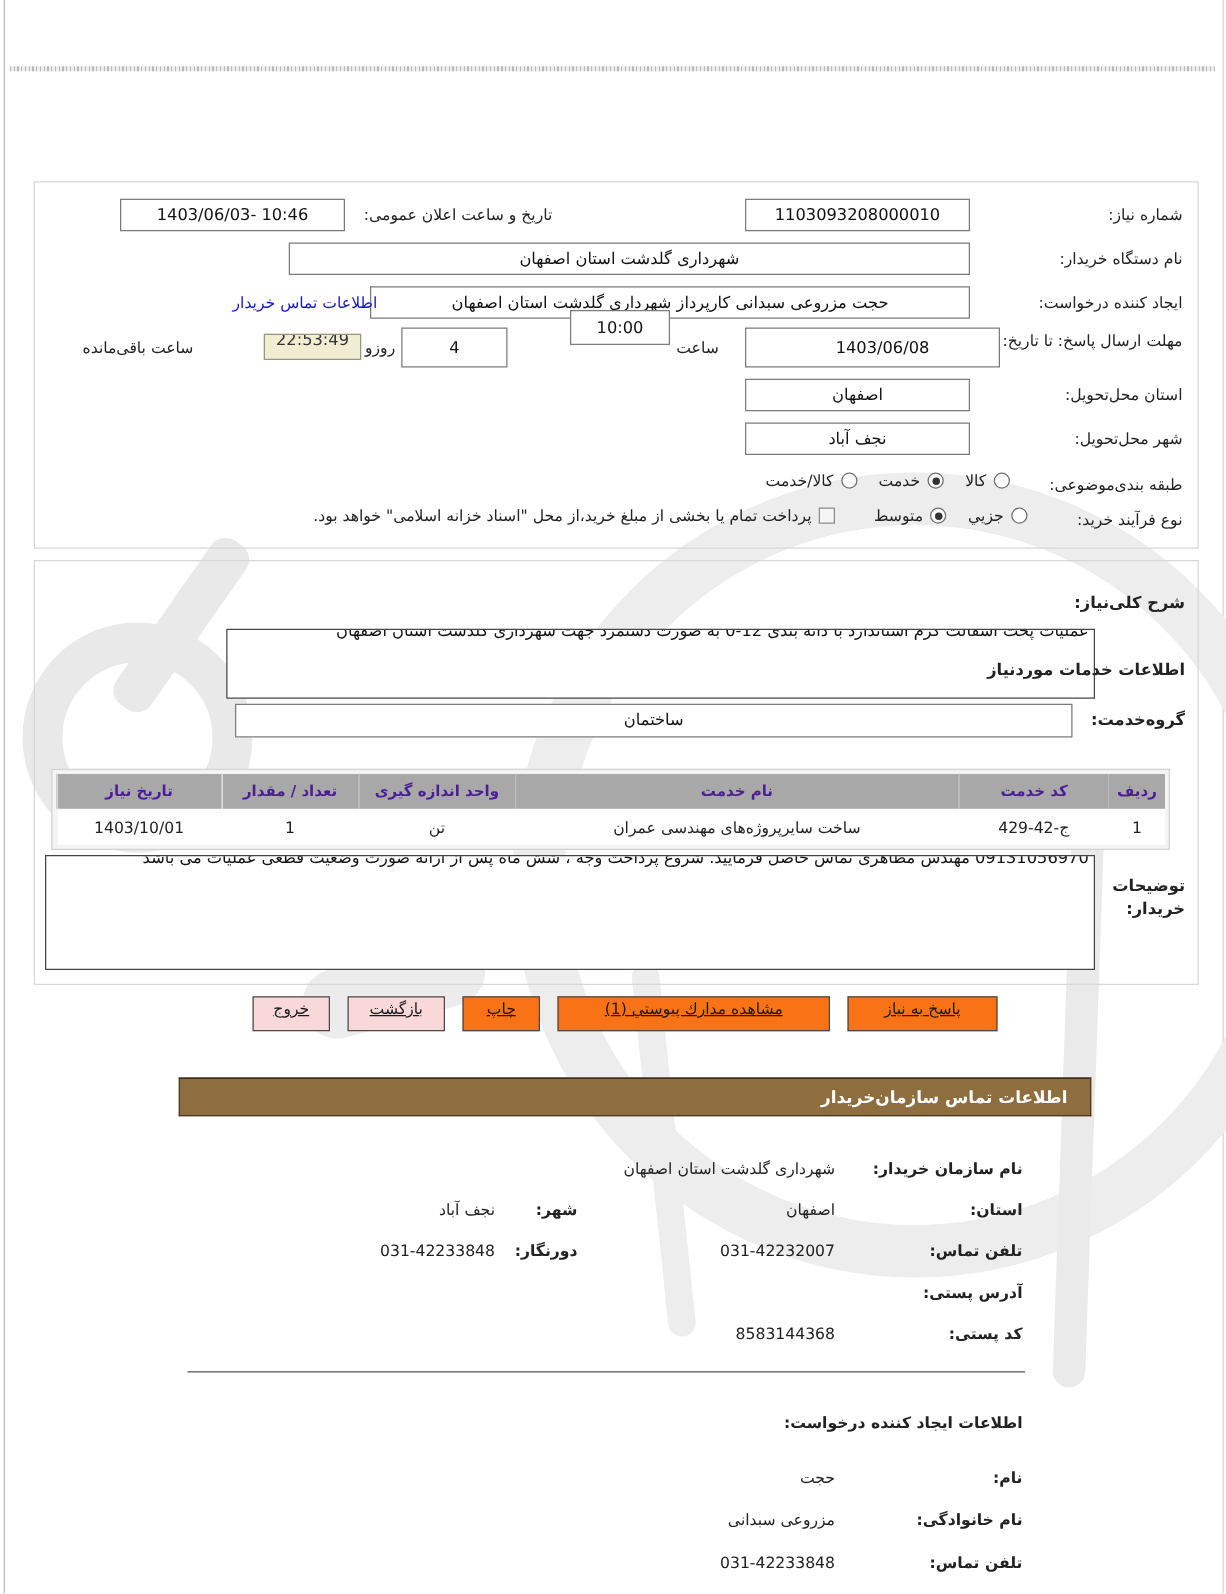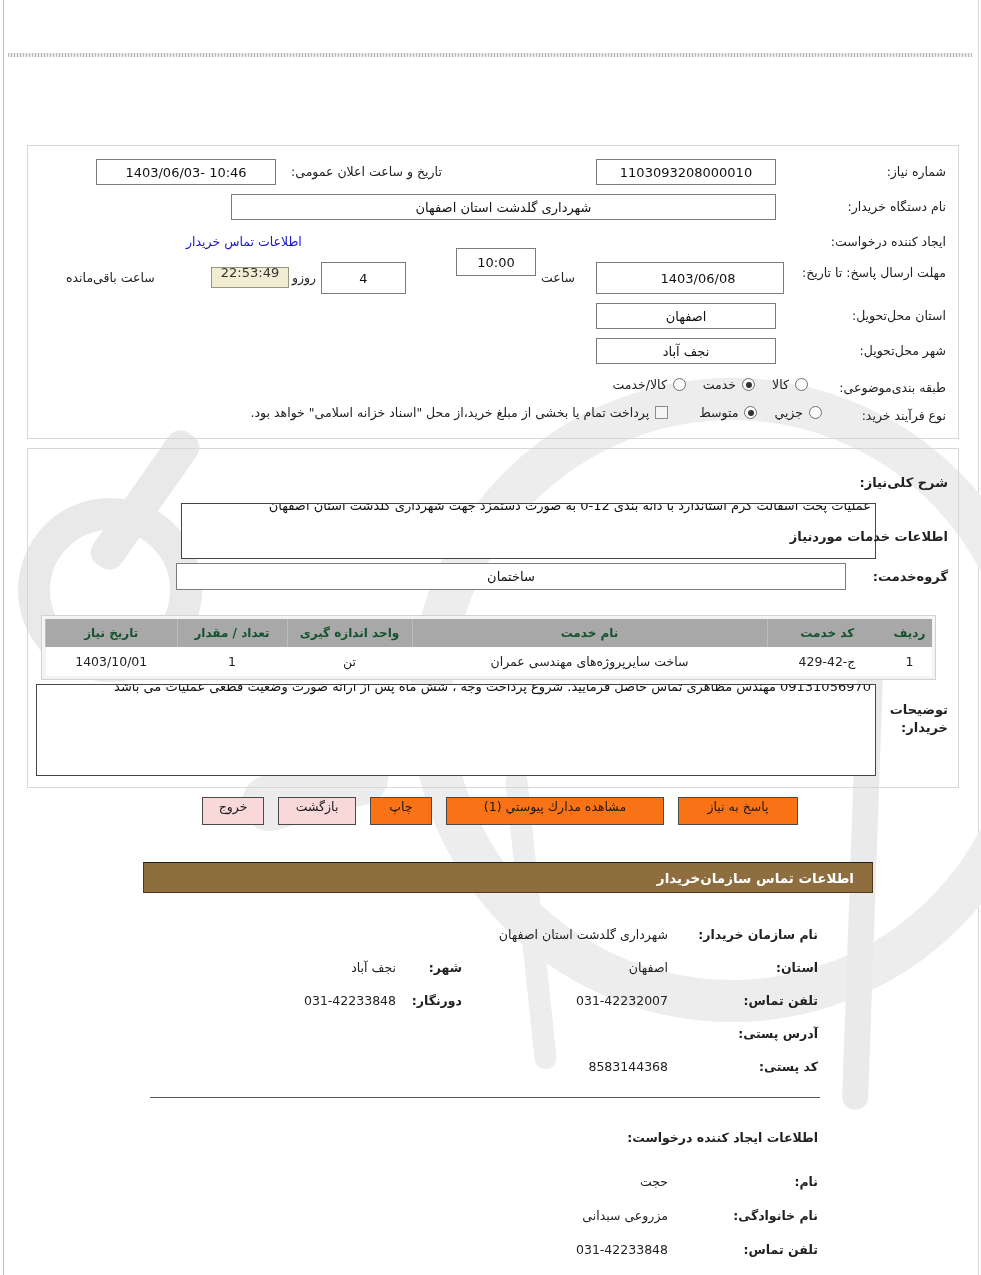--- a/index.html
+++ b/index.html
@@ -27,27 +27,27 @@
   .radio-row{position:absolute;display:flex;direction:rtl;align-items:center;gap:17px;z-index:3;}
   .opt{display:flex;direction:rtl;align-items:center;gap:6px;font-size:12.5px;}
   .rad{width:13px;height:13px;border:1px solid #6e6e6e;border-radius:50%;background:#fcfcfc;position:relative;box-sizing:border-box;flex:0 0 auto;}
   .rad.on::after{content:"";position:absolute;left:2.5px;top:2.5px;width:6px;height:6px;border-radius:50%;background:#333;}
   .chk{width:13px;height:13px;border:1px solid #8a8a8a;background:#f5f5f5;box-sizing:border-box;flex:0 0 auto;}
   .ta{position:absolute;border:1px solid #454545;background:#fff;font-size:13px;color:#111;
     box-sizing:border-box;overflow:hidden;padding:0 4px;z-index:3;}
   .ta .inner{transform:translateY(-7px);line-height:18px;}
   .tbl-wrap{position:absolute;left:13px;top:166px;width:895px;border:1px solid #d2d2d2;background:#f4f4f4;padding:3px;box-sizing:border-box;z-index:3;}
   table.grid{border-collapse:collapse;width:100%;table-layout:fixed;}
-  table.grid th{background:#a8a8a8;color:#14532d;font-size:12px;font-weight:bold;height:26px;border-left:1px solid #bdbdbd;overflow:hidden;white-space:nowrap;}
+  table.grid th{background:#a8a8a8;color:#4c1d95;font-size:12px;font-weight:bold;height:26px;border-left:1px solid #bdbdbd;overflow:hidden;white-space:nowrap;}
   table.grid th:first-child{border-left:none;}
   table.grid td{background:#fff;font-size:12.5px;color:#222;height:27px;text-align:center;overflow:hidden;white-space:nowrap;}
   .btn-row{position:absolute;left:198px;top:797px;width:600px;height:28px;display:flex;direction:rtl;gap:14px;z-index:3;}
   .btn{border:1px solid #4a4a4a;font-size:12.5px;color:#1a1a1a;display:flex;align-items:flex-start;justify-content:center;
     box-sizing:border-box;overflow:hidden;cursor:pointer;height:28px;}
-  .btn>span{display:block;transform:translateY(1px);}
+  .btn>span{display:block;transform:translateY(1px);text-decoration:underline;}
   .btn.green{background:#f97316;}
   .btn.pink{background:#f9d8da;}
   .contact{position:absolute;right:163px;left:158px;z-index:3;font-size:12.5px;}
   .crow{display:grid;grid-template-columns:150px 206px 66px 1fr;direction:rtl;margin-bottom:13px;line-height:20px;}
   .crow .span3{grid-column:2 / span 3;}
   .crow span{text-align:right;}
   .num{direction:ltr;unicode-bidi:isolate;display:inline-block;}
   .hr{position:absolute;left:150px;top:1097px;width:670px;border-top:1px solid #555;z-index:3;}
   
   .wm{position:absolute;z-index:1;}
@@ -80,24 +80,27 @@
     <div class="ibox" style="left:68px;top:13px;width:180px;height:26px;">
       <span class="num">1403/06/03- 10:46</span>
     </div>
 
     <span class="lbl" style="right:12px;top:53px;">نام دستگاه خریدار:</span>
     <div class="ibox" style="left:203px;top:48px;width:545px;height:26px;">
       <span>شهرداری گلدشت استان اصفهان</span>
     </div>
 
     <span class="lbl" style="right:12px;top:88px;">ایجاد کننده درخواست:</span>
+    <div class="ibox" style="left:268px;top:83px;width:480px;height:26px;">
+      <span>حجت مزروعی سبدانی کارپرداز شهرداری گلدشت استان اصفهان</span>
+    </div>
     <span class="link" style="left:158px;top:88px;">اطلاعات تماس خریدار</span>
 
     <span class="lbl wrap" style="right:12px;top:118px;width:150px;line-height:17px;">مهلت ارسال پاسخ: تا تاریخ:</span>
-    <div class="ibox" style="left:568px;top:116px;width:188px;height:32px;padding-left:16px;">
+    <div class="ibox" style="left:568px;top:116px;width:204px;height:32px;padding-left:16px;">
       <span class="num">1403/06/08</span>
     </div>
     <span class="lbl" style="left:513px;top:124px;">ساعت</span>
     <div class="ibox" style="left:428px;top:102px;width:80px;height:28px;">
       <span class="num">10:00</span>
     </div>
     <div class="ibox" style="left:293px;top:116px;width:85px;height:32px;">
       <span>4</span>
     </div>
     <span class="lbl" style="left:264px;top:124px;">روزو</span>
@@ -151,21 +154,21 @@
 
   <div class="fs fs2">
     <div class="ta" style="left:153px;top:10px;width:695px;height:56px;margin-top:44px;">
       <div class="inner">عملیات پخت آسفالت گرم استاندارد با دانه بندی 12-0 به صورت دستمزد جهت شهرداری گلدشت استان اصفهان</div>
     </div>
     <span class="lbl bold" style="right:10px;top:26px;font-size:13px;">شرح کلی‌نیاز:</span>
 
     <span class="lbl bold" style="right:10px;top:80px;font-size:13px;">اطلاعات خدمات موردنیاز</span>
 
     <span class="lbl bold" style="right:10px;top:120px;font-size:13px;">گروه‌خدمت:</span>
-    <div class="ibox" style="left:148px;top:114px;width:670px;height:27px;">
+    <div class="ibox" style="left:160px;top:114px;width:670px;height:27px;">
       <span>ساختمان</span>
     </div>
 
     <div class="tbl-wrap">
       <table class="grid">
         <colgroup>
           <col style="width:45px">
             <col style="width:120px">
             <col style="width:355px">
           <col style="width:125px">

